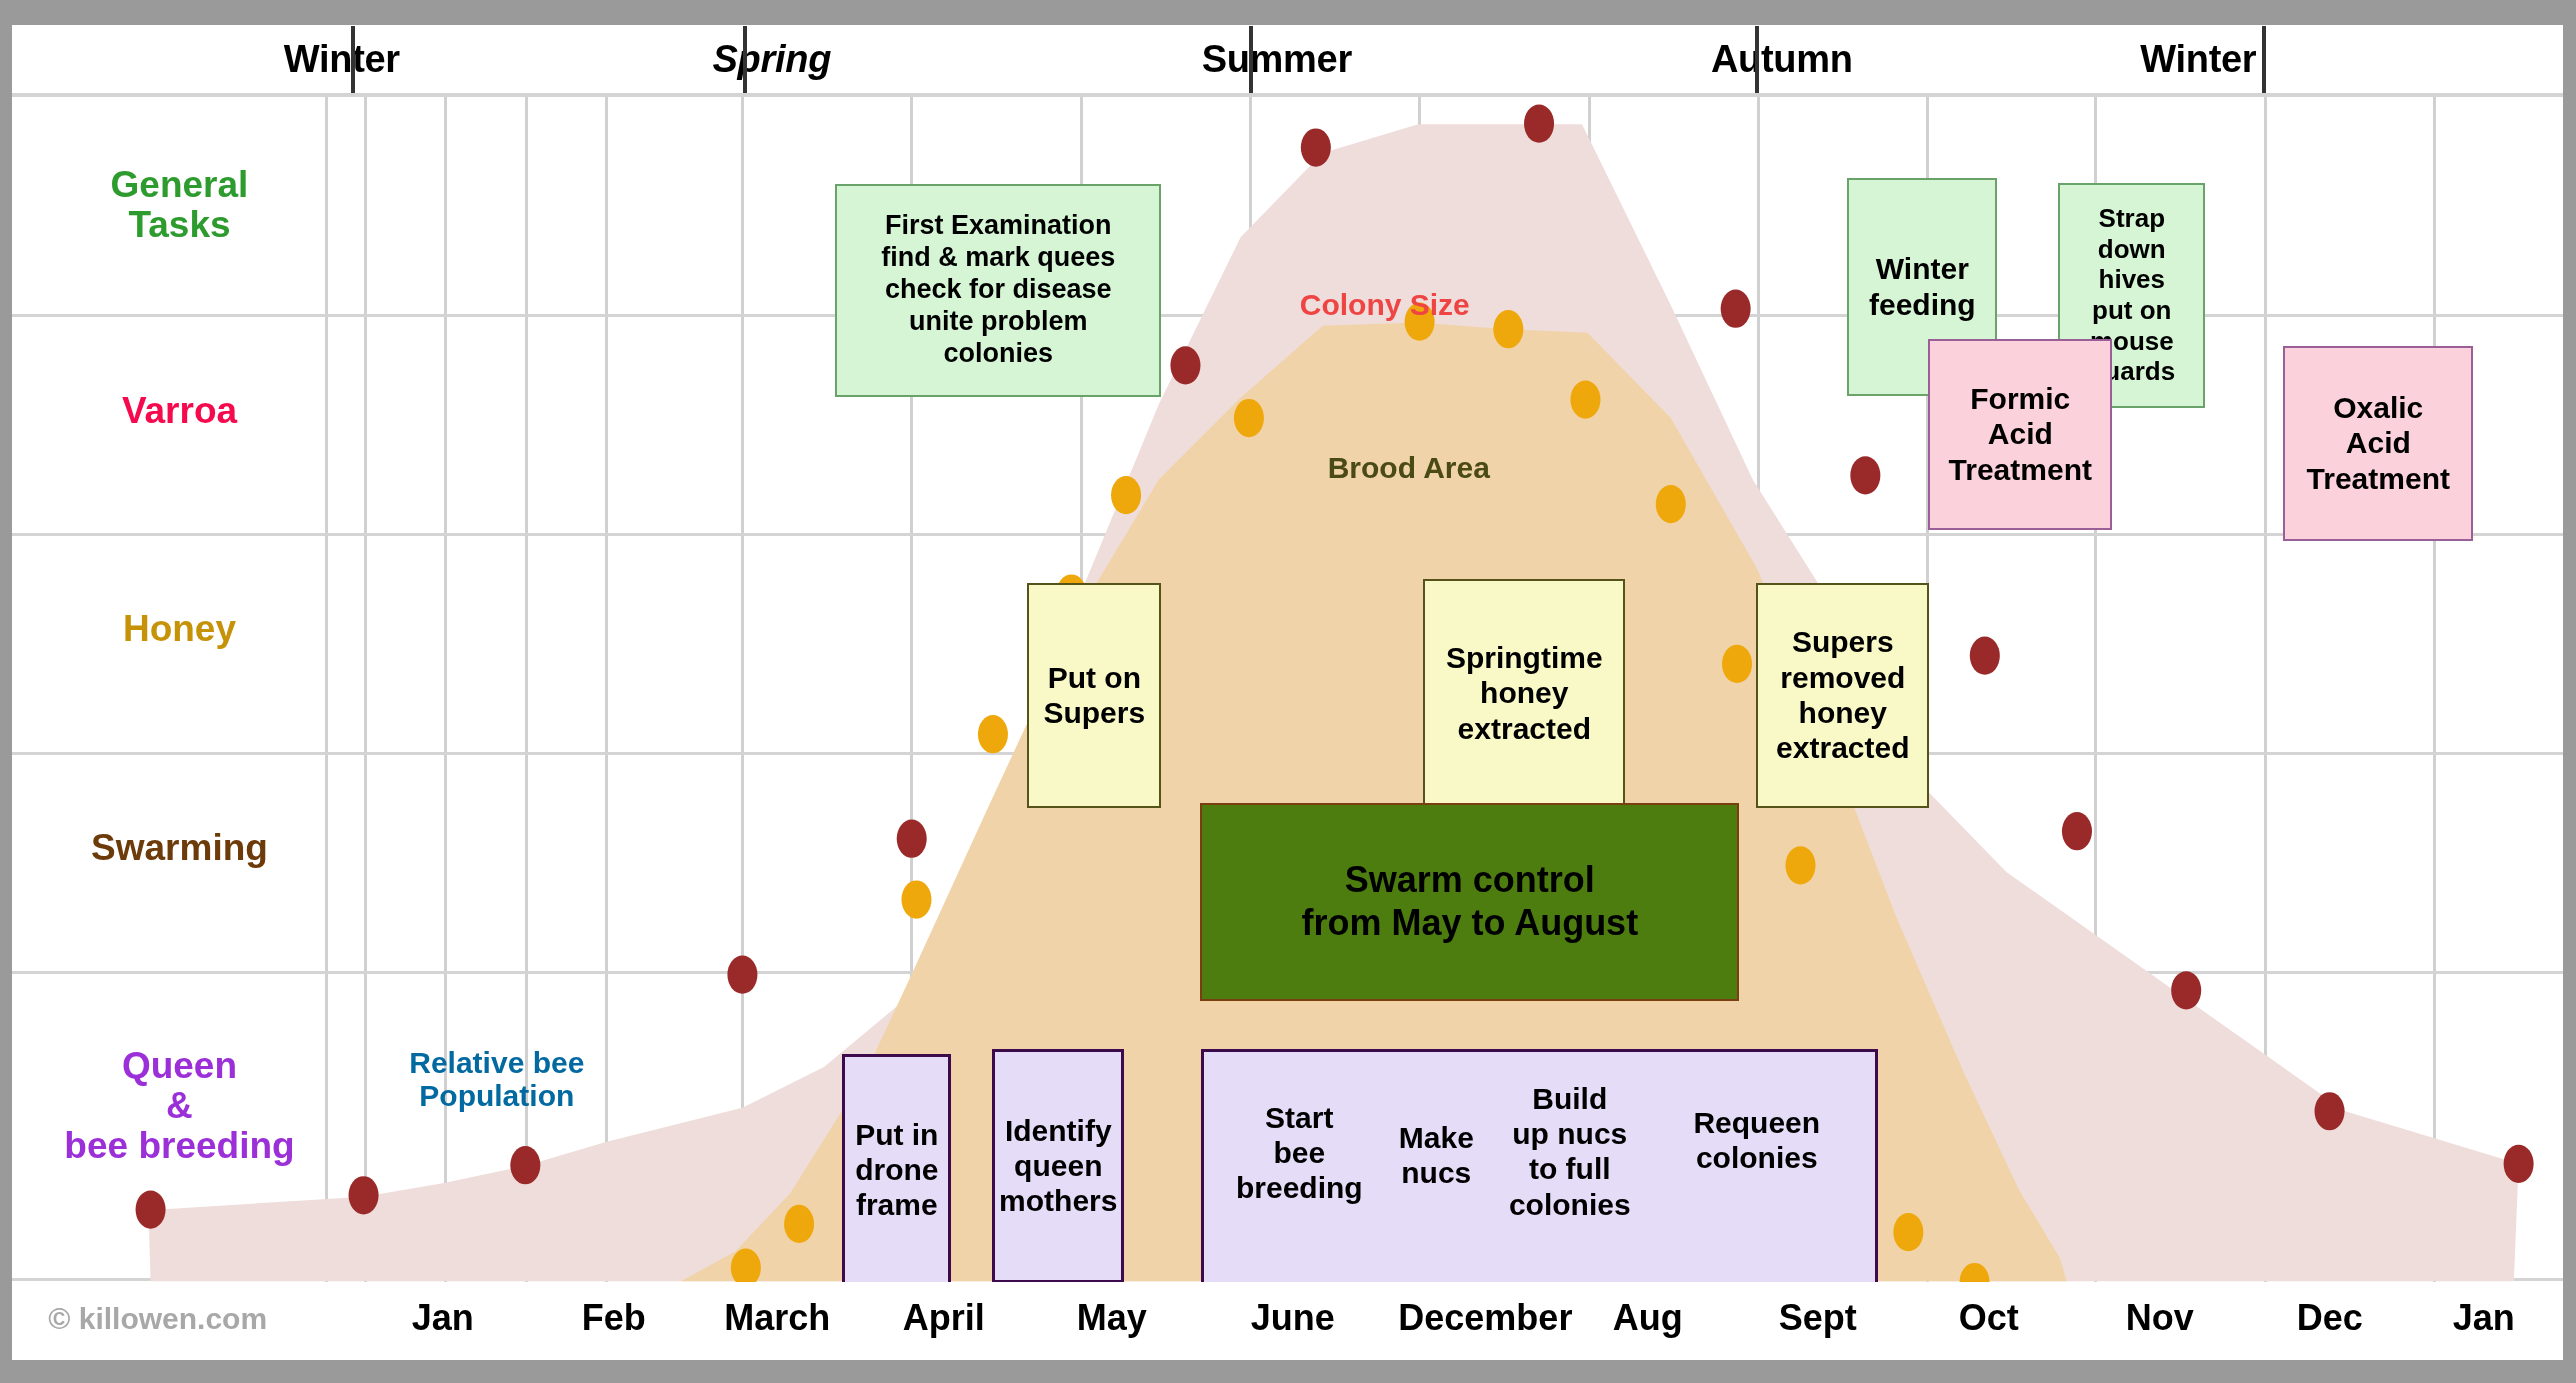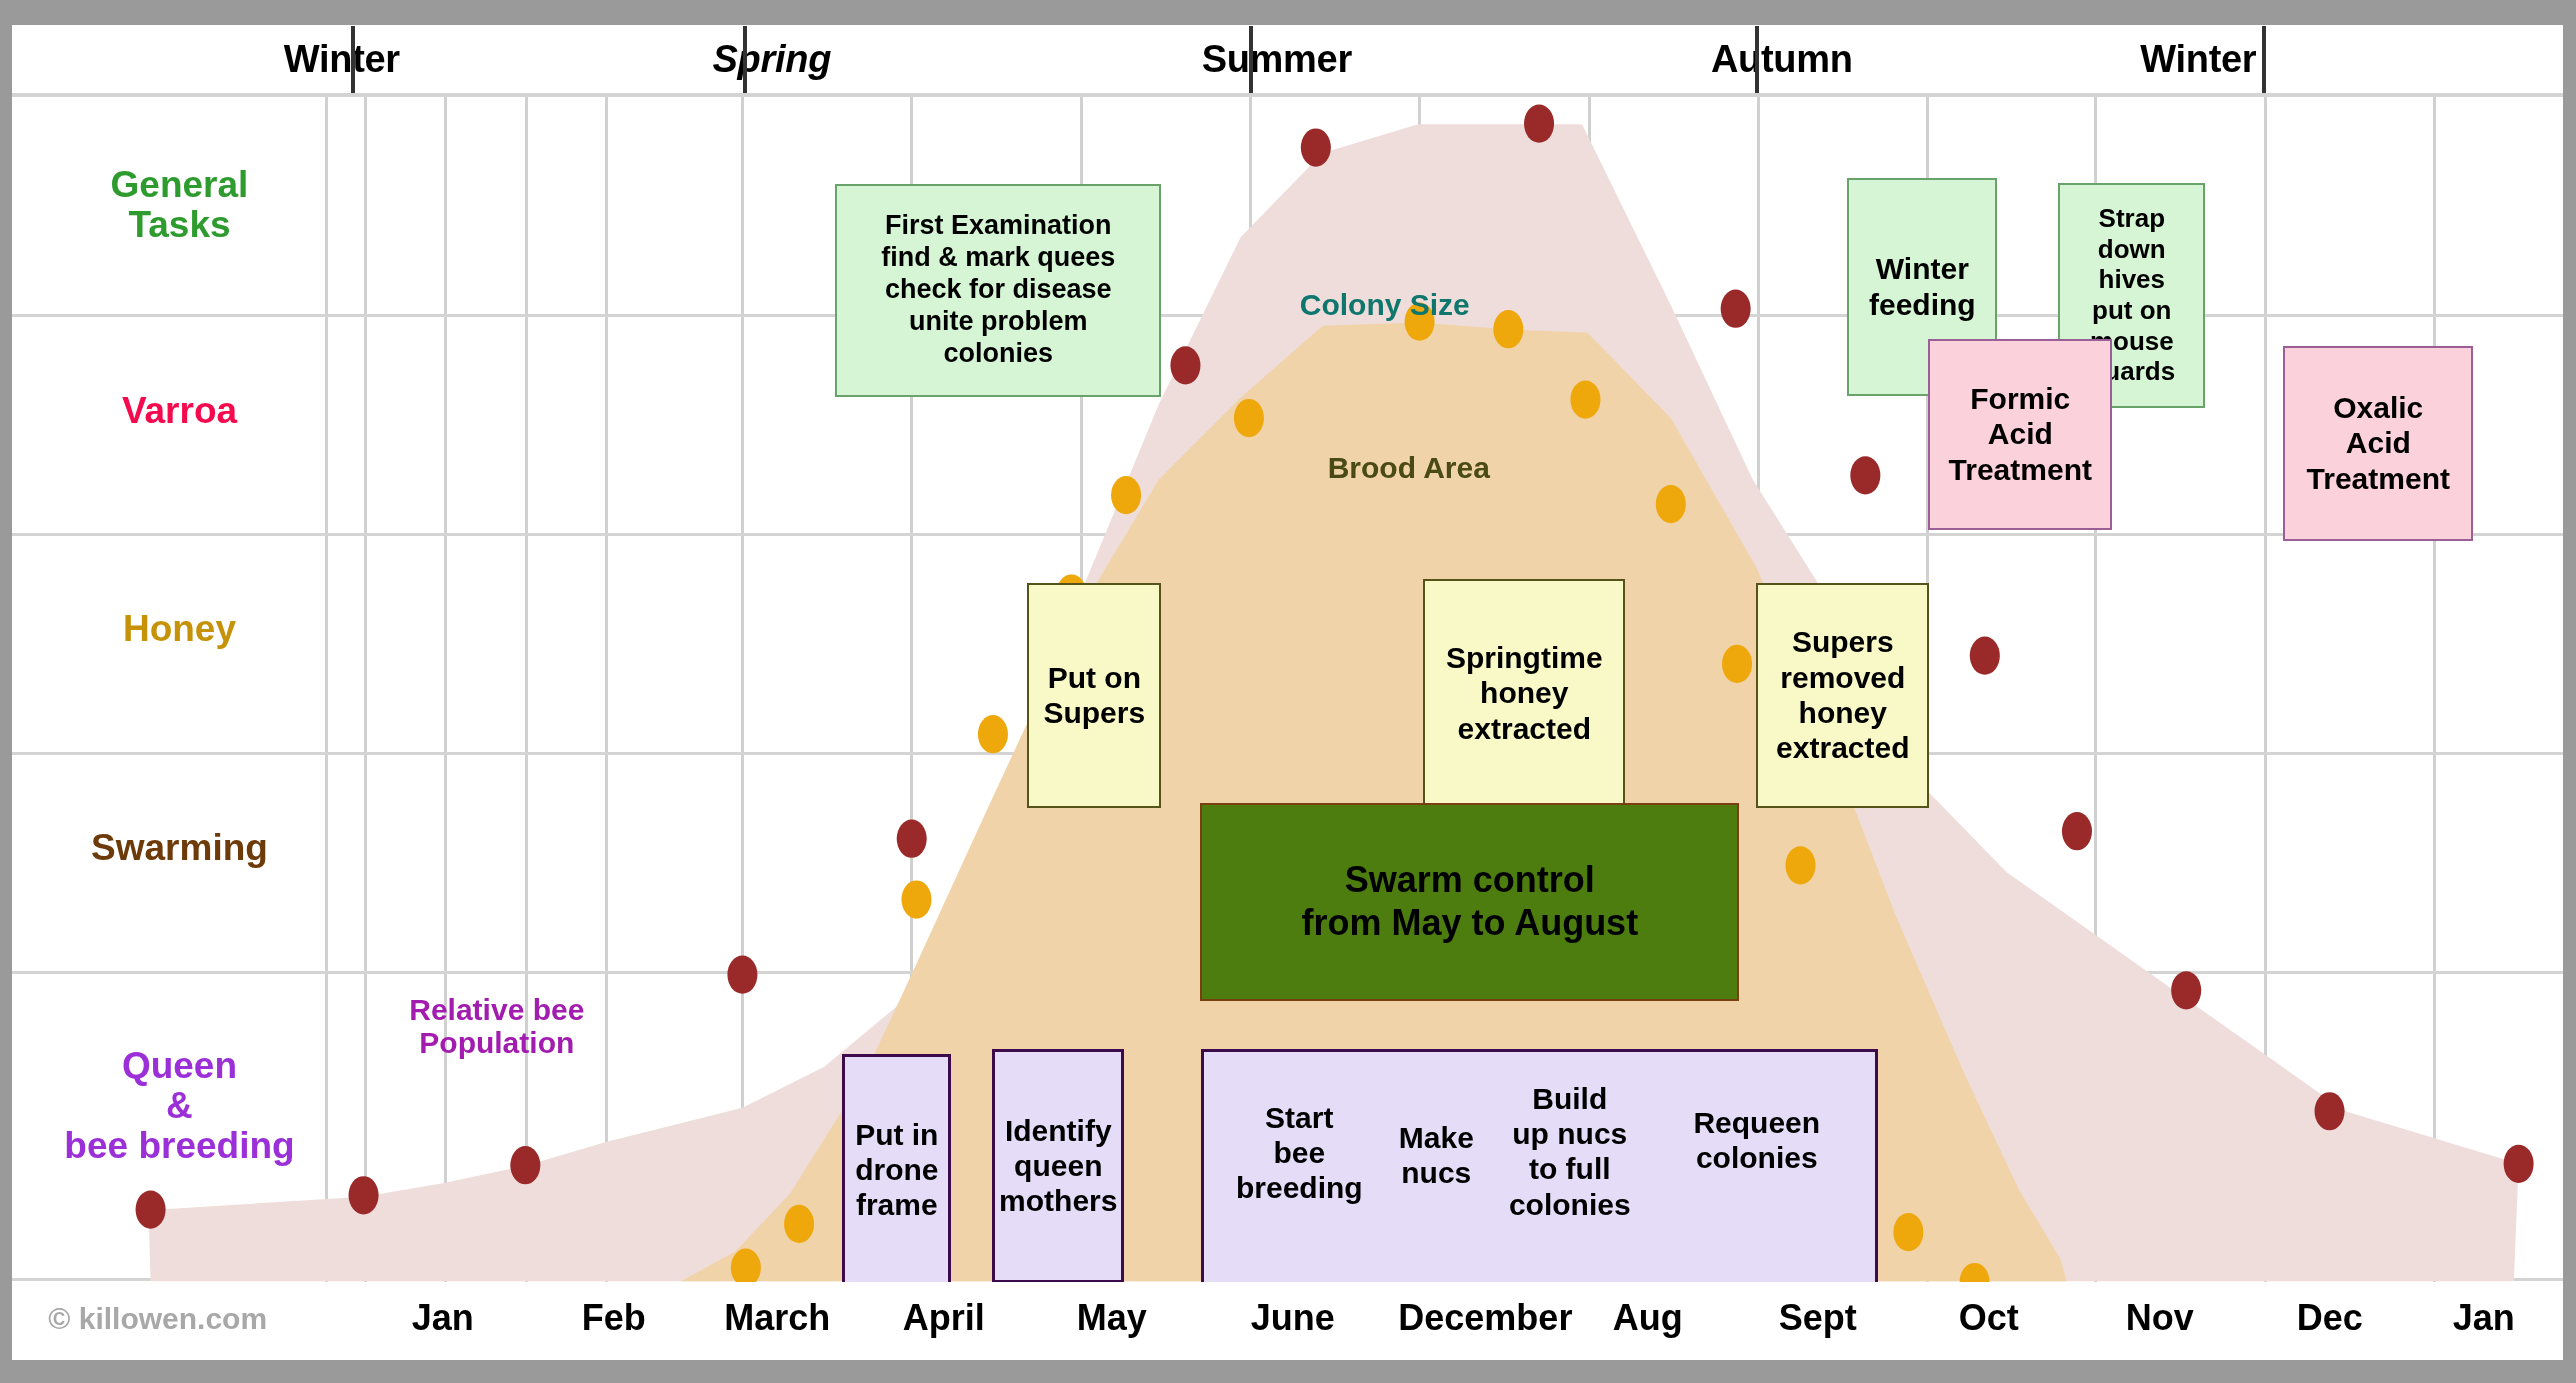--- a/index.html
+++ b/index.html
@@ -147,23 +147,23 @@
           <ellipse cx="2192" cy="340" rx="22" ry="28"></ellipse>
           <ellipse cx="2305" cy="443" rx="22" ry="28"></ellipse>
           <ellipse cx="2430" cy="596" rx="22" ry="28"></ellipse>
           <ellipse cx="2527" cy="830" rx="22" ry="28"></ellipse>
           <ellipse cx="2620" cy="1125" rx="22" ry="28"></ellipse>
           <ellipse cx="2778" cy="1662" rx="22" ry="28"></ellipse>
           <ellipse cx="2875" cy="1735" rx="22" ry="28"></ellipse>
         </g>
       </svg>
 
-      <div class="curve-label" style="left:1236px;top:191px;width:273px;color:#0f766e;">Colony Size</div>
+      <div class="curve-label" style="left:1236px;top:191px;width:273px;color:#ef4444;">Colony Size</div>
       <div class="curve-label" style="left:1260px;top:354px;width:273px;color:#4a4a14;">Brood Area</div>
-      <div class="curve-label" style="left:341px;top:896px;width:287px;color:#a21caf;">Relative bee
+      <div class="curve-label" style="left:341px;top:949px;width:287px;color:#0369a1;">Relative bee
 Population</div>
 
       <div class="row-label" style="top:68px;color:#2e9b2e;white-space:pre-line;">General
 Tasks</div>
       <div class="row-label" style="top:294px;color:#f50a4e;white-space:pre-line;">Varroa</div>
       <div class="row-label" style="top:512px;color:#c69208;white-space:pre-line;">Honey</div>
       <div class="row-label" style="top:731px;color:#6d3a09;white-space:pre-line;">Swarming</div>
       <div class="row-label" style="top:949px;color:#9b30d9;white-space:pre-line;">Queen
 &amp;
 bee breeding</div>

